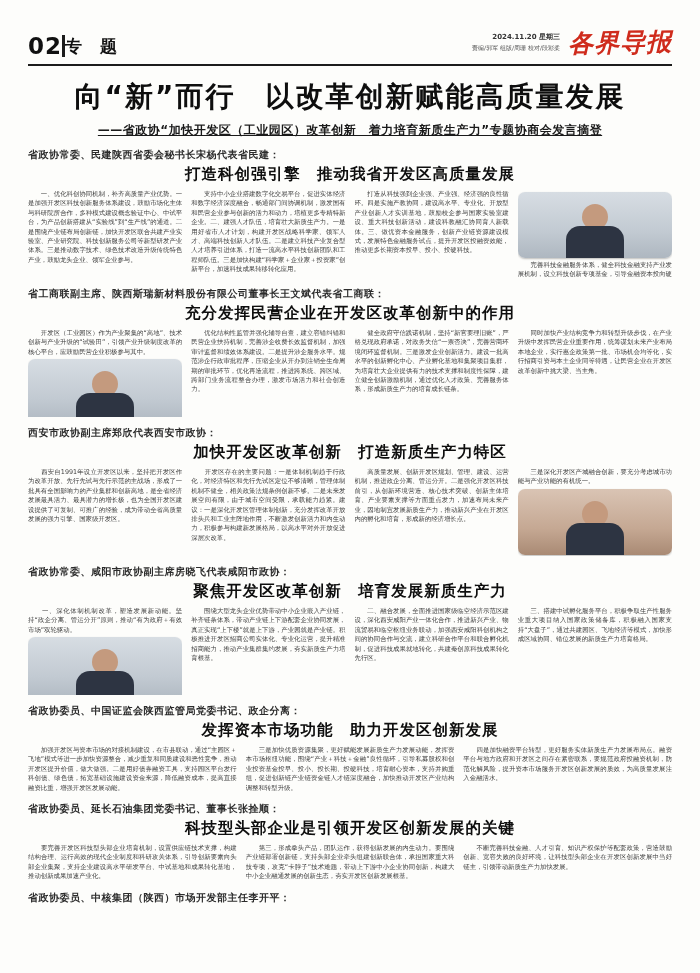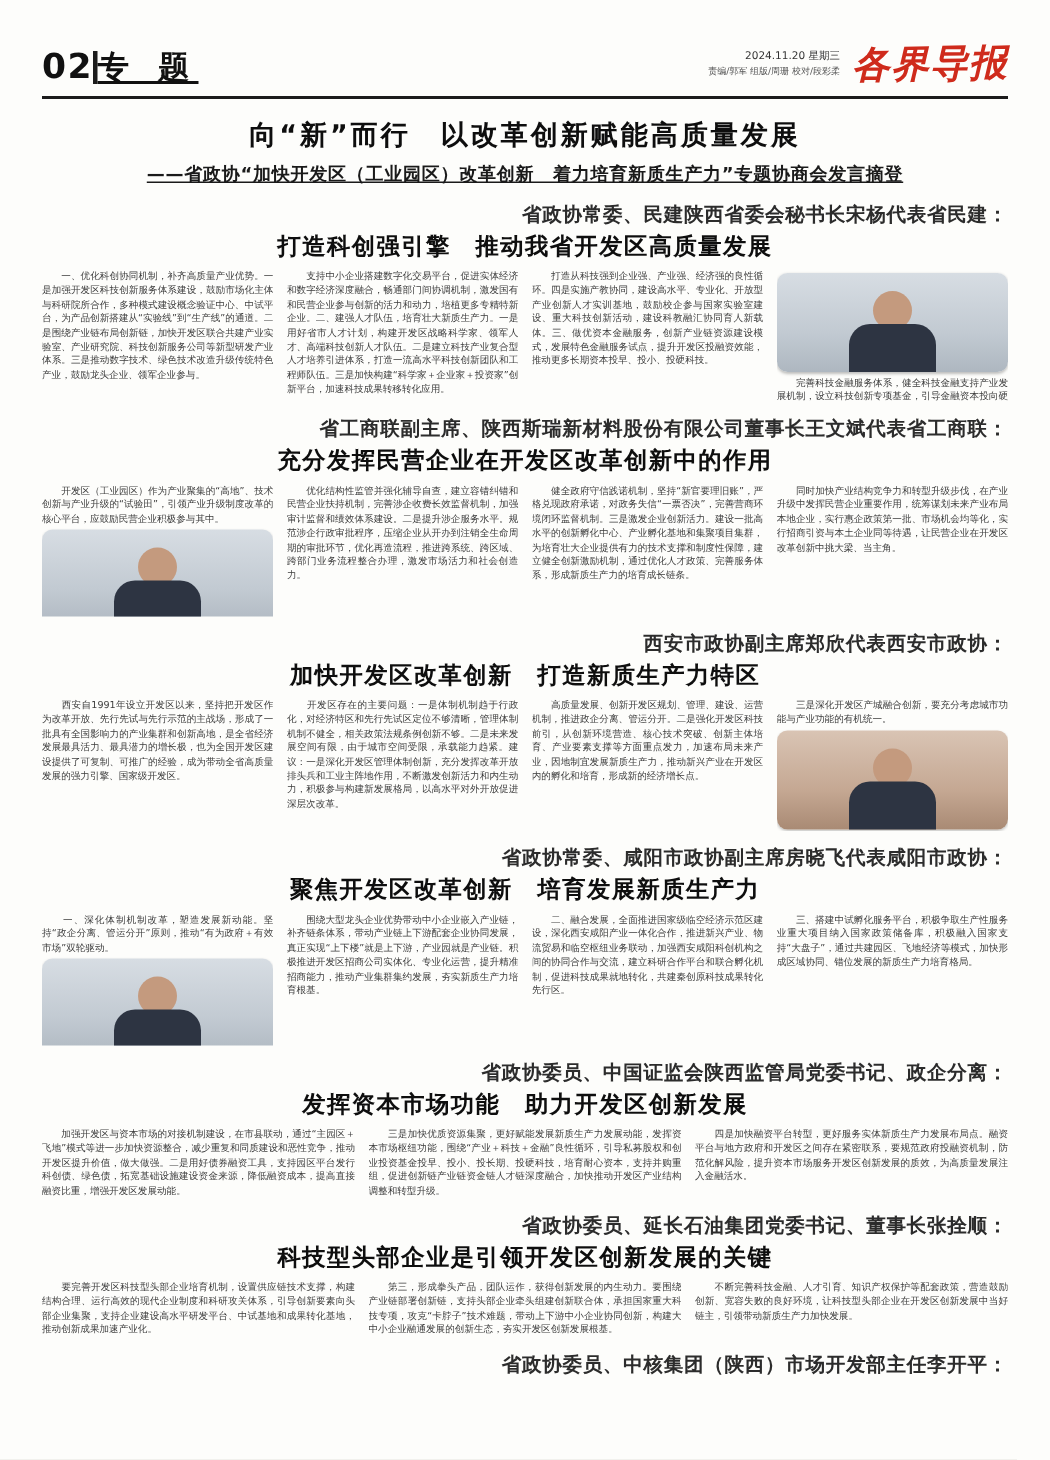--- a/index.html
+++ b/index.html
@@ -9,35 +9,35 @@
     width:700px; height:973px; margin:0 auto; background:#fdfdfb;
     padding:26px 28px 10px 28px; position:relative; overflow:hidden;
     color:#222;
   }
   
   .pagehead { display:flex; justify-content:space-between; align-items:flex-end;
     border-bottom:2px solid #1c1c1c; padding-bottom:5px; }
   .ph-left { display:flex; align-items:center; gap:0; }
   .ph-pageno { font-size:23px; font-weight:bold; letter-spacing:1px; color:#111; }
   .ph-bar { width:3px; height:22px; background:#1c1c1c; }
-  .ph-section { font-size:21px; font-weight:bold; letter-spacing:6px; color:#111;text-decoration:underline; }
+  .ph-section { font-size:17px; font-weight:bold; letter-spacing:6px; color:#111; }
   .ph-right { display:flex; align-items:center; gap:8px; }
   .ph-meta { text-align:right; line-height:1.6; }
-  .ph-date { font-size:7px; color:#333; font-weight:normal; }
+  .ph-date { font-size:7px; color:#333; font-weight:bold; }
   .ph-staff { font-size:6px; color:#555; }
   .ph-masthead { font-size:25px; font-weight:bold; font-style:italic;
     font-family:"DejaVu Serif", serif; color:#cf2b1c; letter-spacing:1px;
     transform:rotate(-1deg); }
   
   .main-title { text-align:center; margin-top:12px; }
-  .mt-h1 { font-size:18px; font-weight:900; letter-spacing:2px; color:#0e0e0e; }
+  .mt-h1 { font-size:28px; font-weight:900; letter-spacing:2px; color:#0e0e0e; }
   .mt-sub { font-size:12px; font-weight:bold; color:#1a1a1a; margin-top:6px; letter-spacing:0.5px;text-decoration:underline; }
   
   .section { margin-top:9px; }
-  .speaker { text-align:right; font-size:13px; font-weight:bold; color:#2c2c2c;
+  .speaker { text-align:left; font-size:10px; font-weight:bold; color:#2c2c2c;
     font-family:"DejaVu Serif", serif; letter-spacing:0.5px; }
   .headline { text-align:center; font-size:15.5px; font-weight:900; color:#0e0e0e;
     letter-spacing:1px; margin-top:2px; }
   .cols { display:flex; gap:9px; margin-top:5px; max-height:88px; overflow:hidden; }
   .col { flex:1 1 0; font-size:6.4px; line-height:1.47; color:#3c3c3c;
     text-align:justify; word-break:break-all; overflow:hidden; }
   
   .photo { width:100%; height:66px; border-radius:7px; position:relative; overflow:hidden;
     background:linear-gradient(180deg,#d7dde3 0%,#c2cad2 60%,#aeb7c0 100%);
     box-shadow:0 1px 2px rgba(0,0,0,0.25); margin:2px 0 3px 0; }

